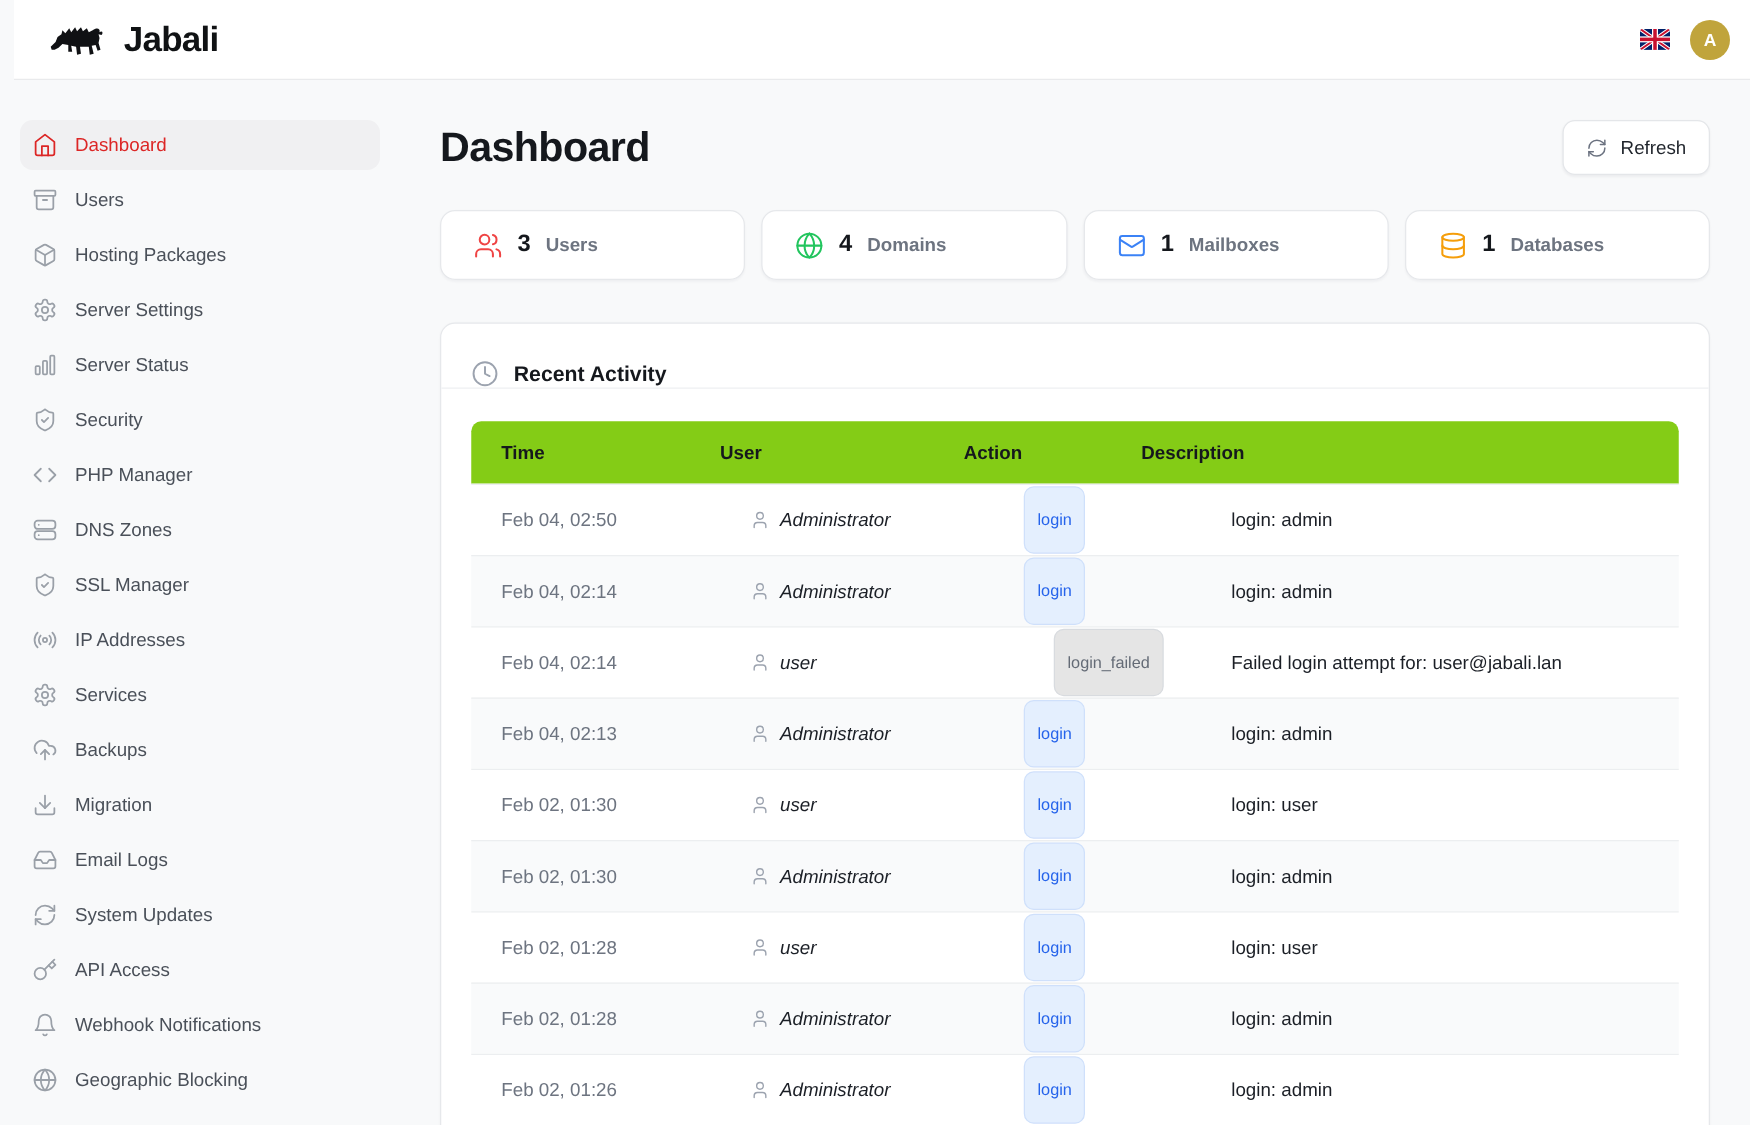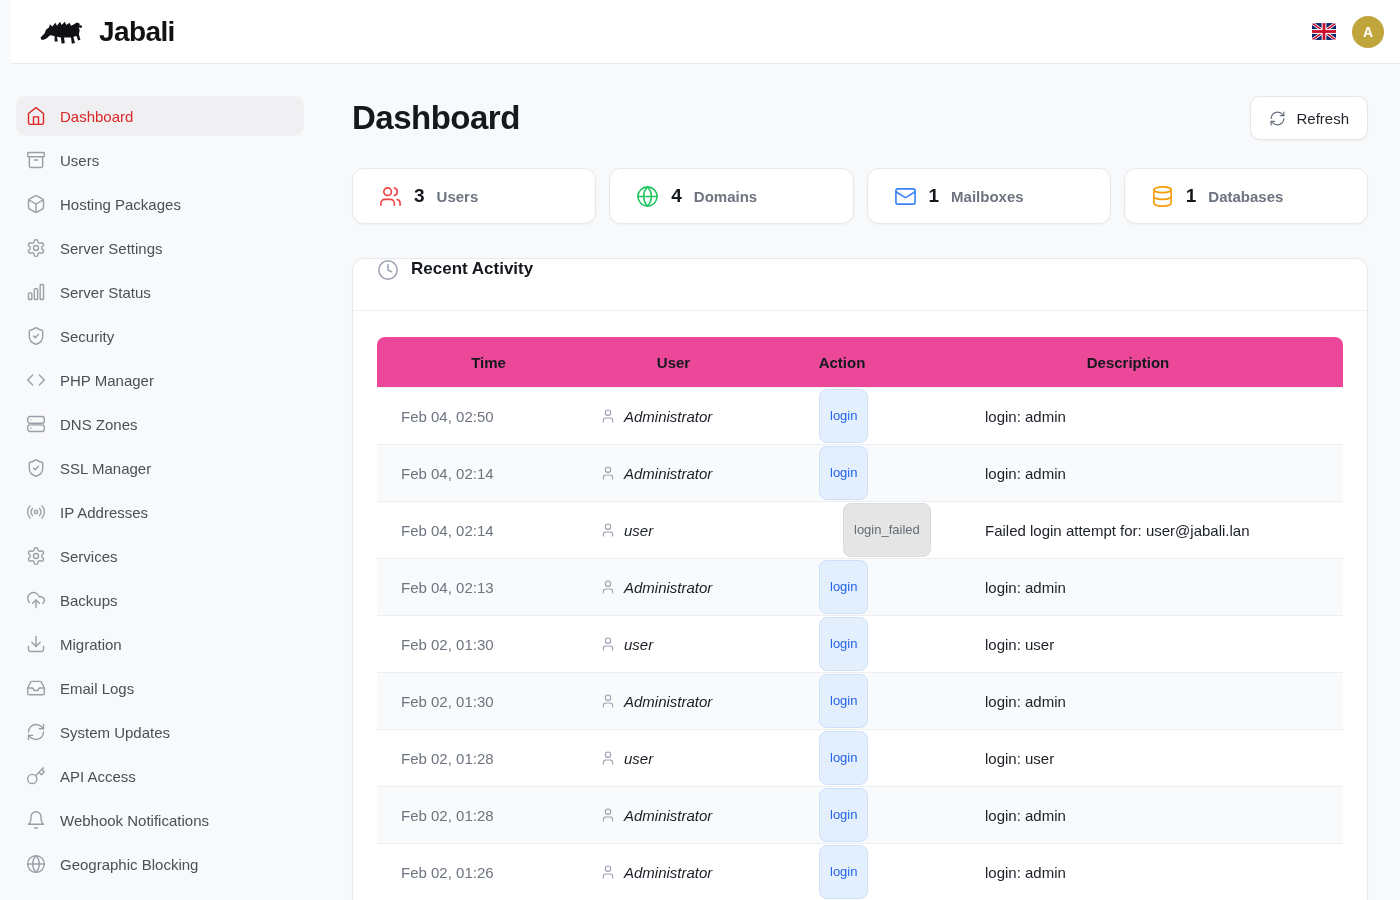--- a/index.html
+++ b/index.html
@@ -43,29 +43,29 @@
   .stat-card { background:#fff; border:1px solid #e6e8eb; border-radius:12px; height:56px;
     display:flex; align-items:center; gap:12px; padding:0 10px 0 26px;
     box-shadow:0 1px 2px rgba(16,24,40,.04); cursor:pointer; }
   .stat-card svg { width:23px; height:23px; flex:none; }
   .stat-value { font-size:19px; font-weight:700; color:#15181d; }
   .stat-label { font-size:15px; font-weight:600; color:#6d7480; }
 
   
   .activity-card { background:#fff; border:1px solid #e6e8eb; border-radius:12px;
     margin-top:34px; box-shadow:0 1px 2px rgba(16,24,40,.04); height:760px; overflow:hidden; }
-  .activity-head { display:flex; align-items:flex-start; gap:12px; height:52px;
+  .activity-head { display:flex; align-items:flex-end; gap:12px; height:52px;
     padding:0 24px; border-bottom:1px solid #eef0f2; }
   .activity-head svg { width:22px; height:22px; color:#9ca3af; }
   .activity-title { font-size:17px; font-weight:700; color:#15181d; }
 
   .table { margin:26px 24px 0; }
   .thead { display:grid; grid-template-columns:199px 195px 142px 1fr; align-items:center;
-    height:50px; background:#ec4899; border-radius:8px 8px 0 0; font-weight:700;
-    font-size:15px; color:#15181d;text-align:center; }
+    height:50px; background:#84cc16; border-radius:8px 8px 0 0; font-weight:700;
+    font-size:15px; color:#15181d; }
   .trow { display:grid; grid-template-columns:199px 195px 142px 1fr; align-items:center;
     height:57px; border-top:1px solid #eceef0; font-size:15px; background:#fff;gap:24px; }
   .trow.alt { background:#f9fafb; }
   .hcell:first-child, .cell:first-child { padding-left:24px; }
   .c-time { color:#6d7480; }
   .c-user { display:flex; align-items:center; gap:8px; color:#1b1f26;font-style:italic; }
   .c-user svg { width:16px; height:16px; color:#9ca3af; flex:none; }
   .c-desc { color:#1b1f26; }
   .badge { display:inline-block; font-size:13px; padding:17px 10px; border-radius:8px; line-height:1.35; }
   .b-login { color:#2563eb; background:#e4effe; border:1px solid #cfe0fb; }

